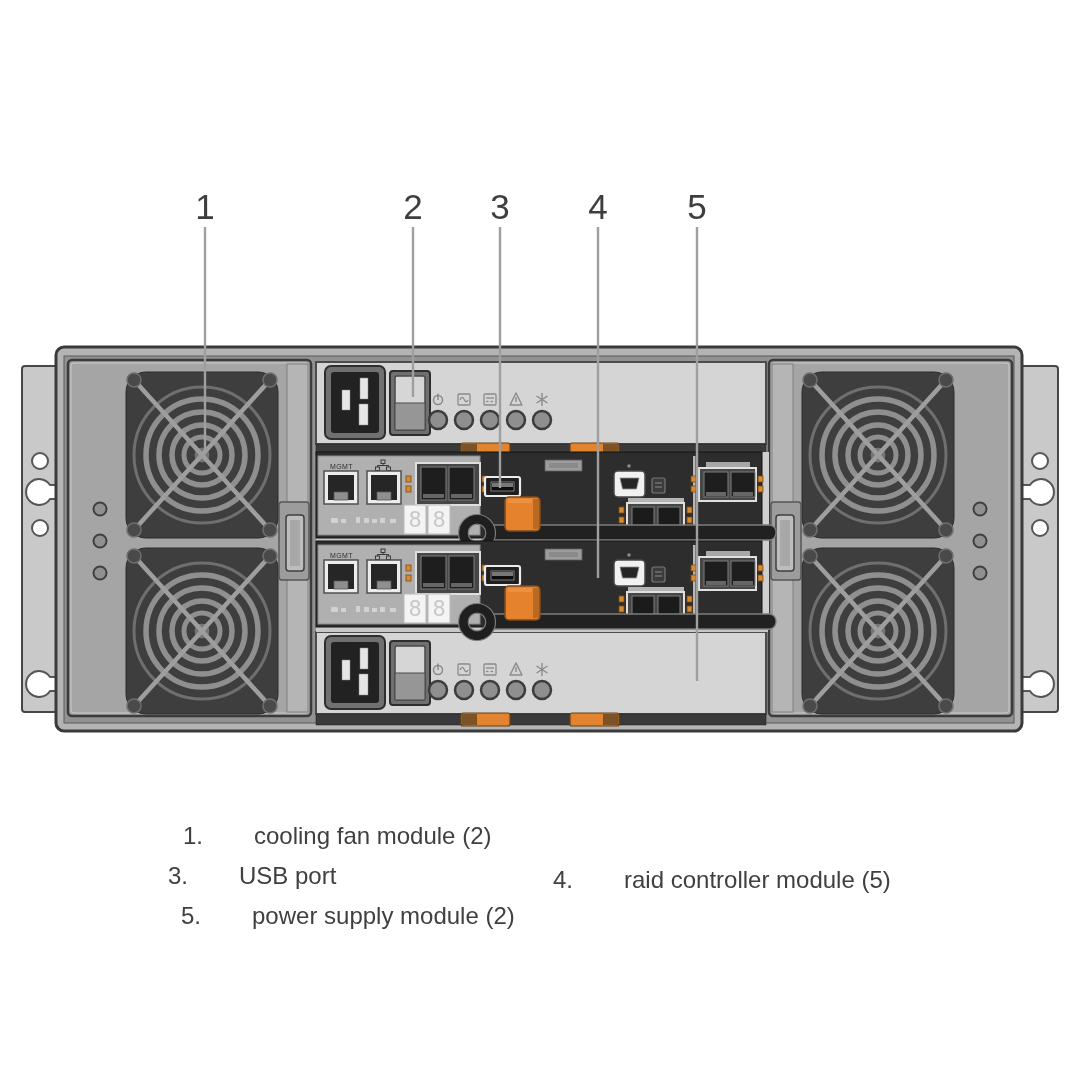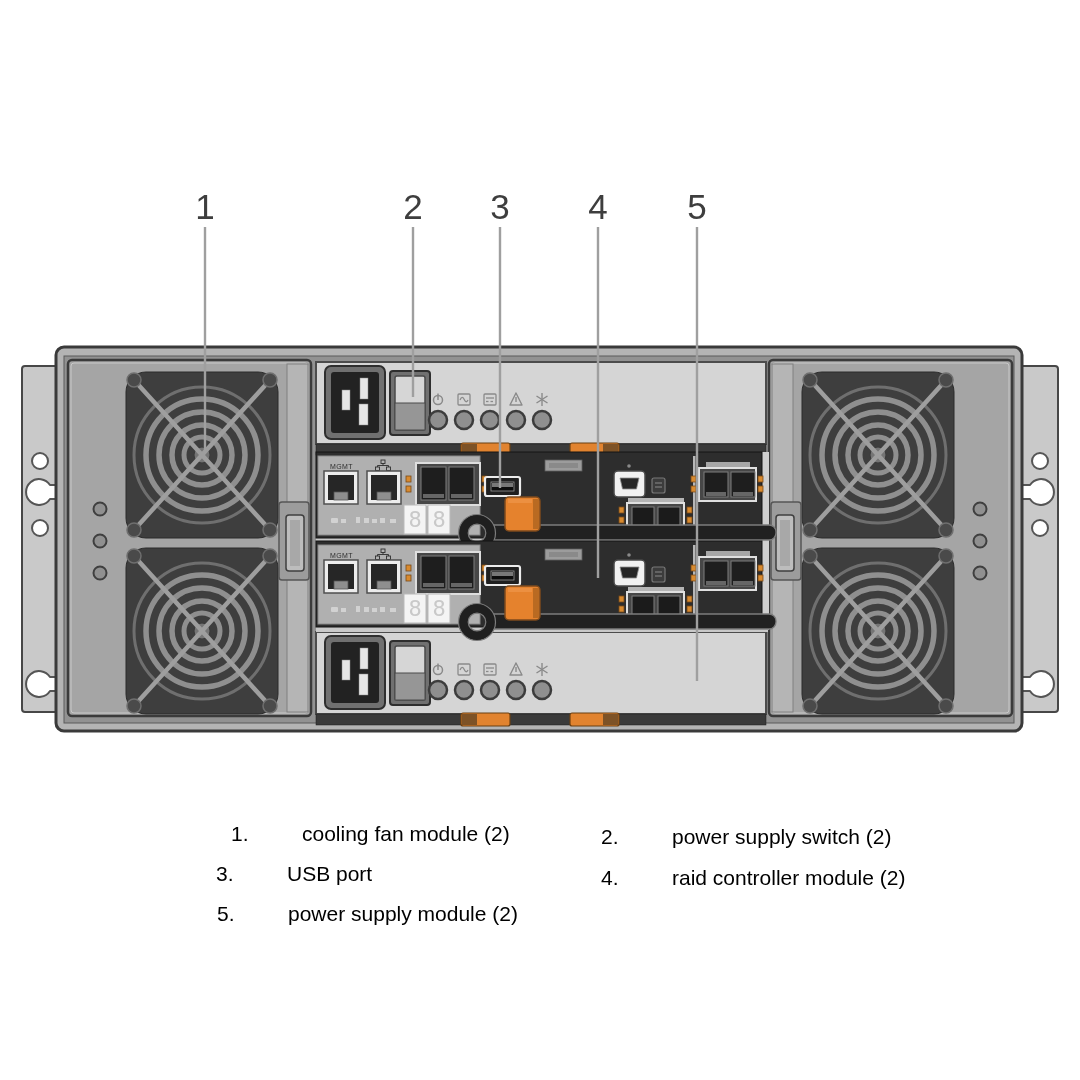--- a/index.html
+++ b/index.html
@@ -1,21 +1,21 @@
 <!DOCTYPE html>
 <html><head>
 <meta charset="utf-8">
 <style>
   html,body{margin:0;padding:0;background:#ffffff;}
   .page{position:relative;width:1080px;height:1080px;background:#ffffff;overflow:hidden;
         font-family:"Liberation Sans",sans-serif;}
   .diagram-svg{position:absolute;left:0;top:0;}
   .legend{position:absolute;left:0;top:0;width:1080px;height:1080px;pointer-events:none;}
-  .legend-item{position:absolute;font-size:21px;color:#000000;white-space:nowrap;
-               font-family:"Liberation Sans",sans-serif;margin-left:48px;}
+  .legend-item{position:absolute;font-size:24px;color:#404040;white-space:nowrap;
+               font-family:"Liberation Sans",sans-serif;}
   .legend-item .num{display:inline-block;width:71px;}
   .callout-num{font-family:"Liberation Sans",sans-serif;font-size:35px;fill:#3e3e3e;}
   .seg{font-family:"DejaVu Sans Mono",monospace;font-size:22px;fill:#c9c9c9;}
   .tinylabel{font-family:"Liberation Sans",sans-serif;font-size:7px;fill:#2e2e2e;letter-spacing:.4px;}
 </style>
 </head>
 <body>
 
 <div class="page">
 
@@ -259,27 +259,24 @@
   <text x="413" y="219" text-anchor="middle" class="callout-num">2</text>
   <text x="500" y="219" text-anchor="middle" class="callout-num">3</text>
   <text x="598" y="219" text-anchor="middle" class="callout-num">4</text>
   <text x="697" y="219" text-anchor="middle" class="callout-num">5</text>
 </svg>
 
 <div class="legend">
   <div class="legend-item" style="left:183px;top:822px">
     <span class="num">1.</span><span>cooling fan module (2)</span>
   </div>
-  <div class="legend-item" style="left:553px;top:825px">
-    <span class="num">2.</span><span>power supply switch (2)</span>
-  </div>
   <div class="legend-item" style="left:168px;top:862px">
     <span class="num">3.</span><span>USB port</span>
   </div>
   <div class="legend-item" style="left:553px;top:866px">
-    <span class="num">4.</span><span>raid controller module (2)</span>
-  </div>
-  <div class="legend-item" style="left:169px;top:902px">
+    <span class="num">4.</span><span>raid controller module (5)</span>
+  </div>
+  <div class="legend-item" style="left:181px;top:902px">
     <span class="num">5.</span><span>power supply module (2)</span>
   </div>
 </div>
 
 </div>
 
 </body></html>

